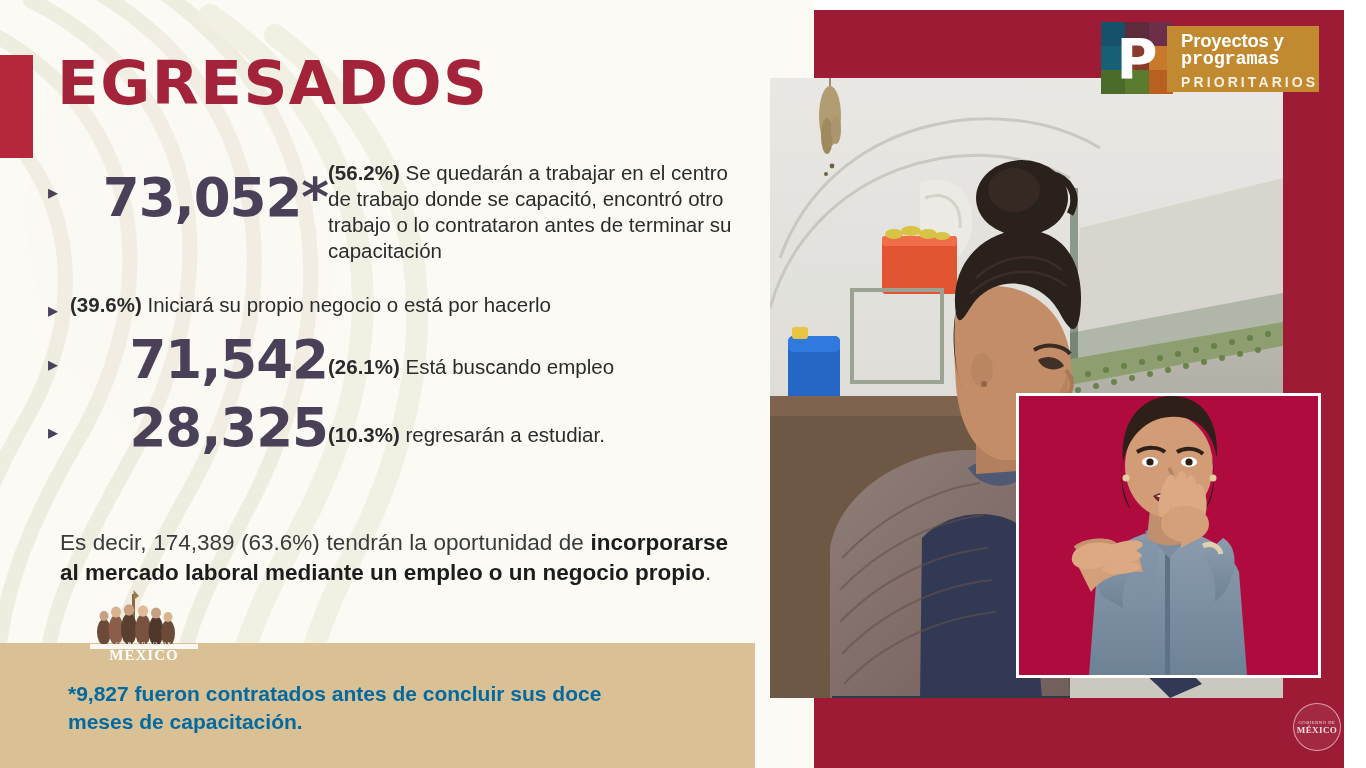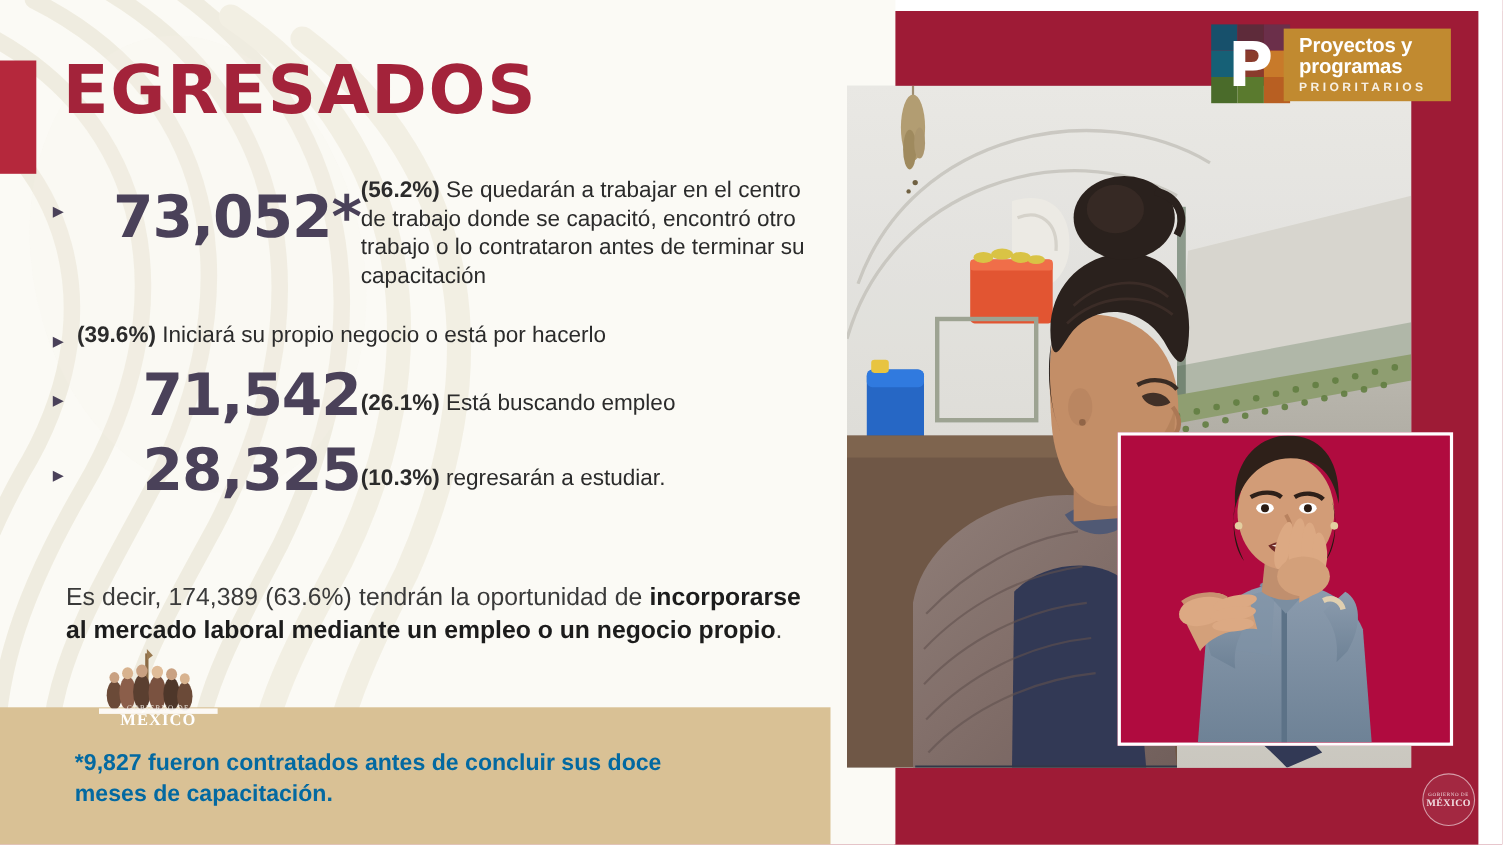--- a/index.html
+++ b/index.html
@@ -97,22 +97,22 @@
 
   
   .badge{position:absolute;left:1101px;top:22px;width:249px;height:72px;}
   .badge-logo{position:absolute;left:0;top:0;width:72px;height:72px;}
   .badge-banner{
     position:absolute;left:66px;top:4px;width:152px;height:66px;
     background:#c18a30;
     padding:6px 0 0 14px;box-sizing:border-box;
   }
   .badge-l1{font-size:18.5px;font-weight:bold;color:#ffffff;line-height:1.02;letter-spacing:-.2px;}
-  .badge-l2{font-size:18.5px;font-weight:bold;color:#ffffff;line-height:1.02;letter-spacing:-.2px;}
-  .badge-l3{font-size:11px;font-weight:bold;color:#f7efe2;letter-spacing:3.1px;margin-top:4px;}
+  .badge-l2{font-size:18.5px;font-weight:bold;color:#ffffff;line-height:1.02;letter-spacing:-.2px;font-family:Liberation Mono, monospace;}
+  .badge-l3{font-size:14px;font-weight:bold;color:#f7efe2;letter-spacing:3.1px;margin-top:4px;}
 
   
   .corner-wm{position:absolute;left:1293px;top:703px;width:46px;height:46px;border-radius:50%;
     border:1.5px solid rgba(255,255,255,.55);
     display:flex;flex-direction:column;align-items:center;justify-content:center;
     font-family:"Liberation Serif","DejaVu Serif",serif;color:rgba(255,255,255,.85);
     background:rgba(255,255,255,.06);}
   .corner-wm .cw1{font-size:4.5px;letter-spacing:.6px;}
   .corner-wm .cw2{font-size:9px;font-weight:bold;letter-spacing:.4px;}
 </style>

